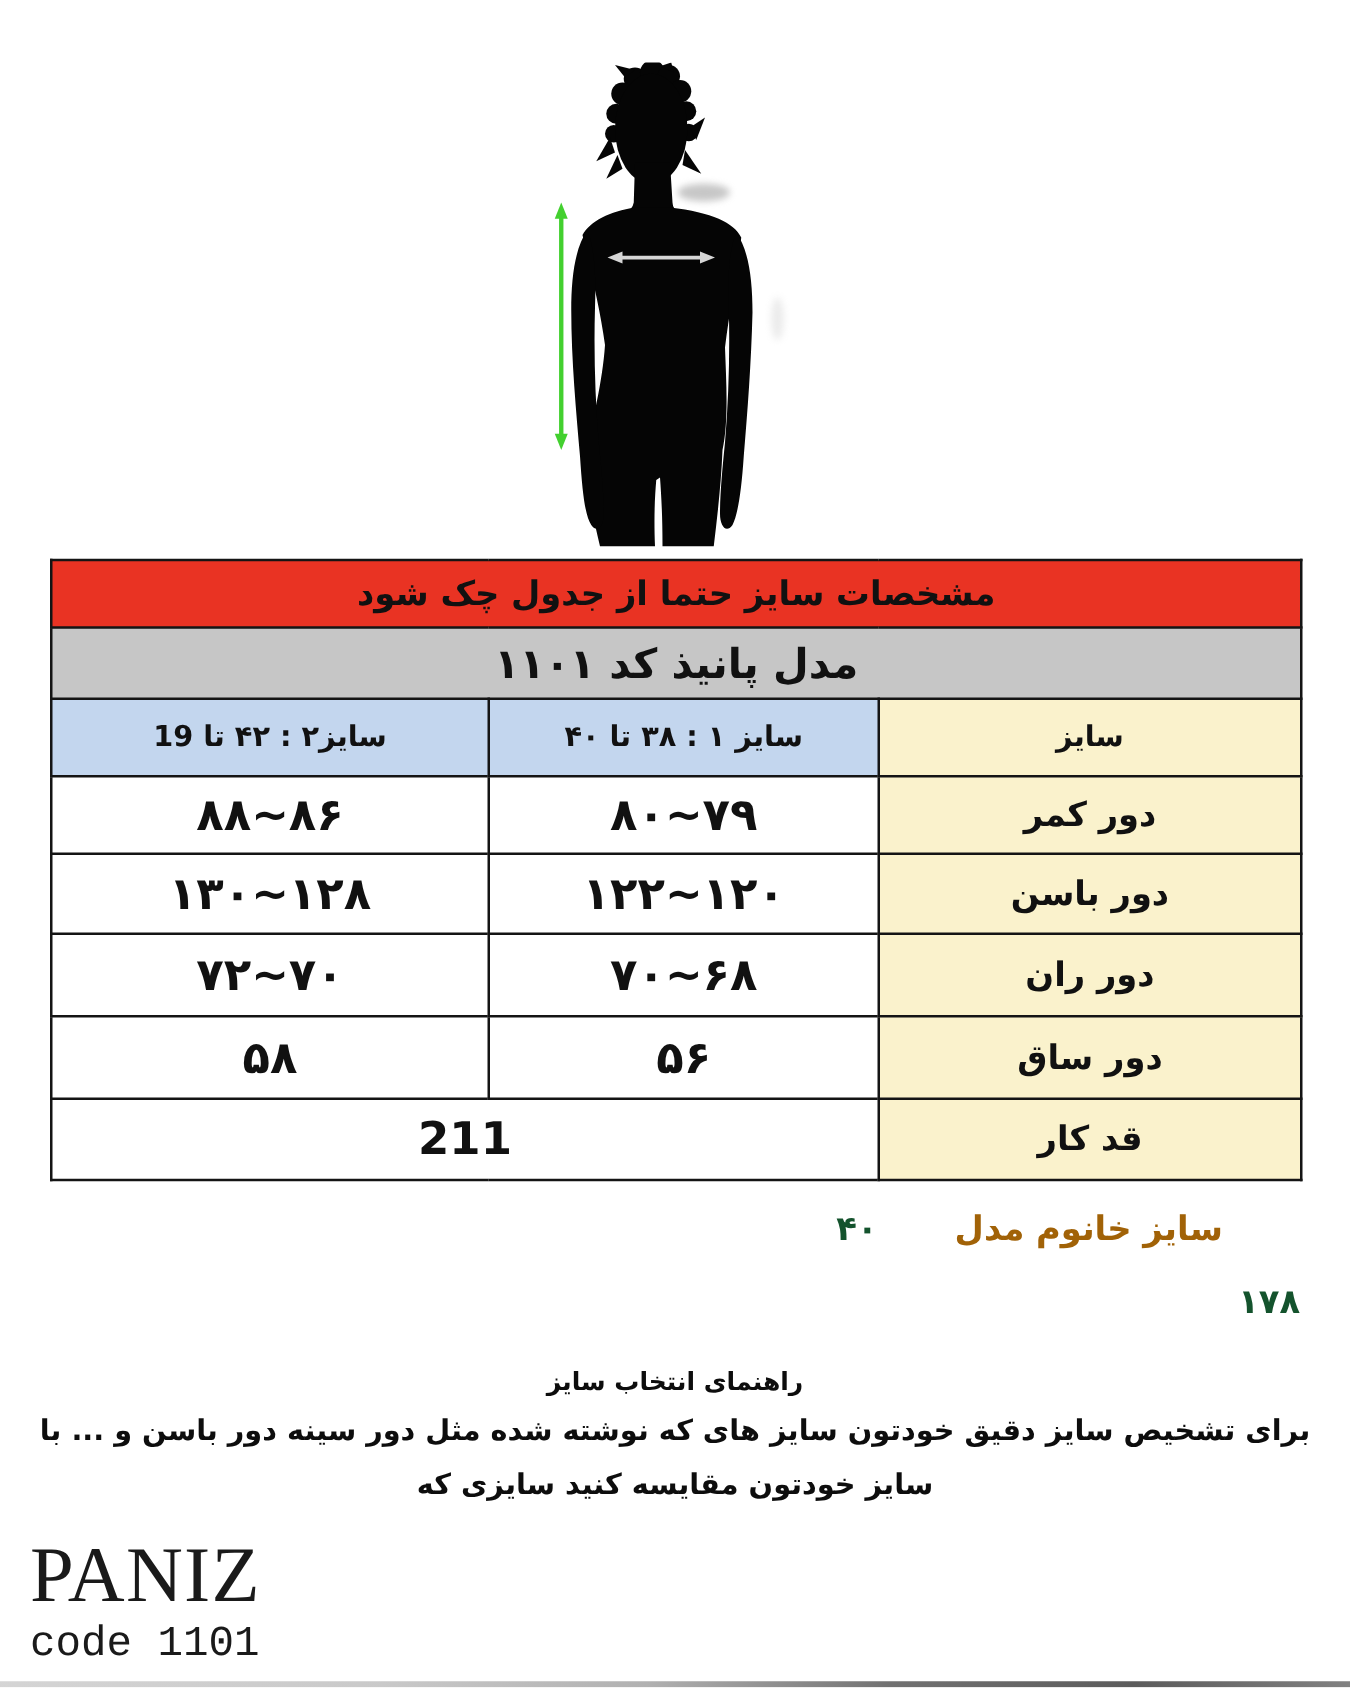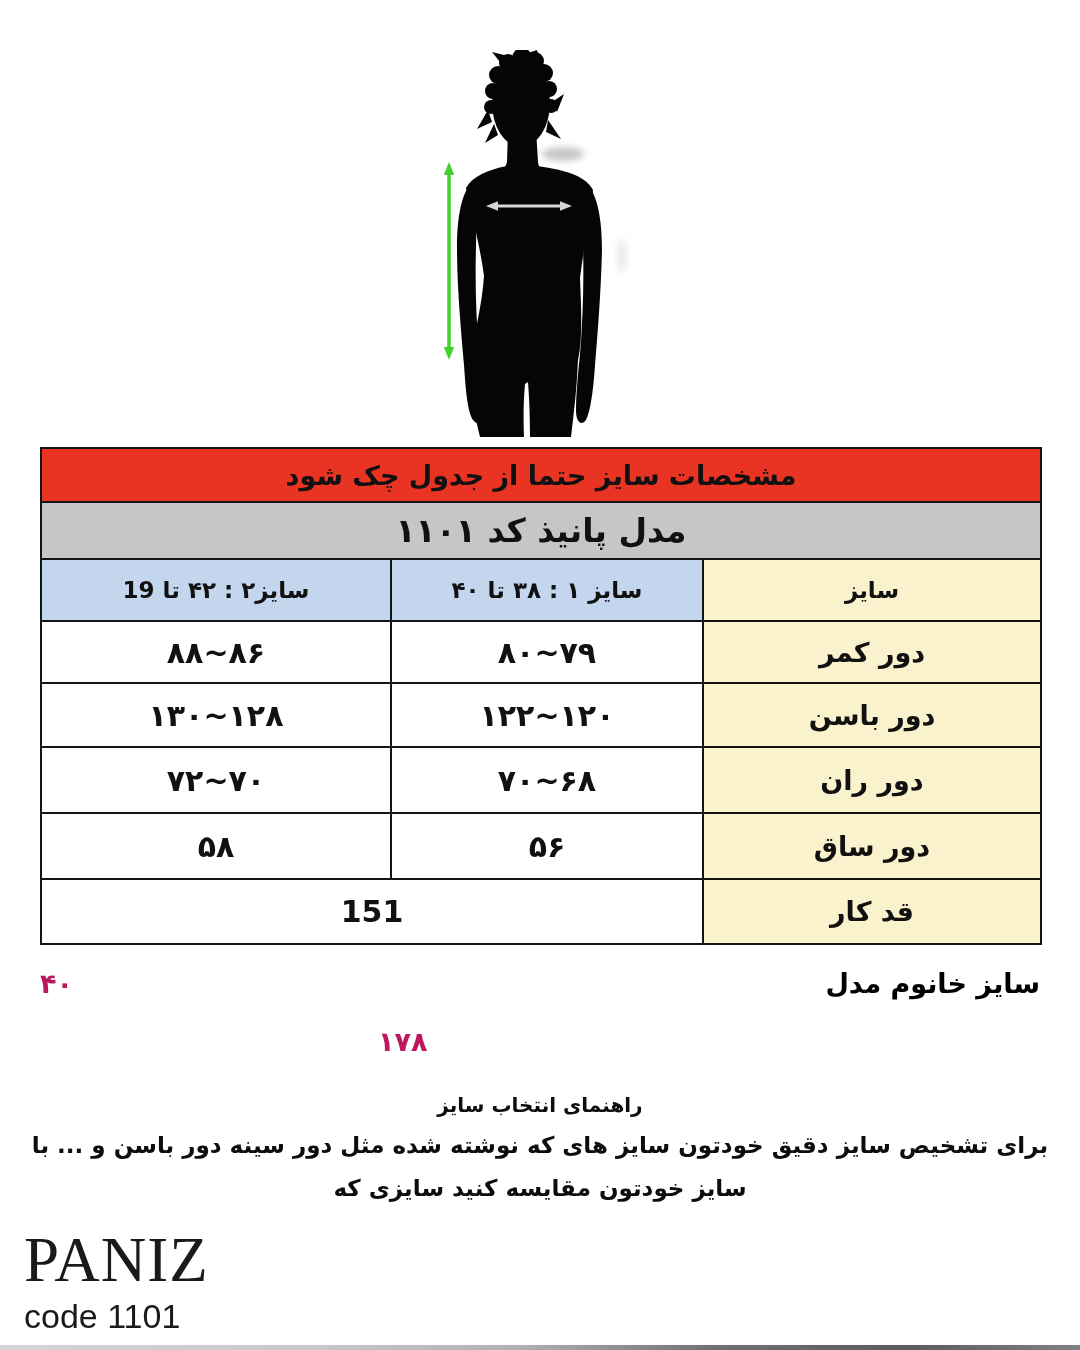--- a/index.html
+++ b/index.html
@@ -30,50 +30,50 @@
   td.banner{
     background:var(--banner-red,#e93323);
     color:#ffffff;font-size:27px;height:52px;
   }
   td.model-bar{
     background:var(--model-gray,#c6c6c6);
     color:#0a0a0a;font-size:33px;height:55px;
   }
   tr.head-row td{height:60px;font-size:23px;}
   td.col-label{background:var(--label-yellow,#faf2cc);font-size:27px;}
-  td.col-size{background:#ffffff;font-size:30px;}
+  td.col-size{background:#ffffff;font-size:36px;}
   tr.head-row td.col-size{background:var(--size-blue,#c3d6ee);font-size:23px;}
   tr.row-1 td{height:60px;}
   tr.row-2 td{height:62px;}
   tr.row-3 td{height:64px;}
   tr.row-4 td{height:64px;margin-left:23px;}
   tr.row-merged td{height:63px;}
   
   .model-info{
     position:absolute;left:40px;top:955px;width:1000px;direction:rtl;
   }
   .mi-row{display:flex;height:56px;align-items:center;}
   .mi-row + .mi-row{margin-top:2px;}
-  .mi-label{width:338px;text-align:right;font-weight:bold;font-size:27px;color:#000000;}
-  .mi-value{width:662px;text-align:left;font-weight:bold;font-size:27px;color:#be185d;}
+  .mi-label{width:338px;text-align:center;font-weight:bold;font-size:27px;color:#a16207;}
+  .mi-value{width:662px;text-align:right;font-weight:bold;font-size:27px;color:#14532d;}
   
   .guide{
     position:absolute;left:15px;top:1086px;width:1050px;
     direction:rtl;text-align:center;color:#0d0d0d;
   }
   .guide-title{font-size:20px;font-weight:bold;line-height:38px;}
   .guide-line{font-size:23px;font-weight:bold;line-height:43px;}
   
   .brand{position:absolute;left:24px;top:1226px;color:#1a1a1a;}
   .brand-name{
     font-family:Liberation Serif, serif;
     font-size:63px;line-height:68px;letter-spacing:1px;
   }
   .brand-code{
-    font-family:Liberation Sans, sans-serif;
+    font-family:Liberation Mono, monospace;
     font-size:34px;line-height:40px;margin-top:2px;
   }
   
   .bottom-strip{
     position:absolute;left:0;bottom:0;width:1080px;height:5px;
     background:linear-gradient(90deg,#cdcdcd 0%,#c0c0c0 28%,#a3a3a3 48%,#585858 66%,#3f3f3f 84%,#6b6b6b 100%);
     opacity:.85;
   }
 </style>
 </head>
@@ -194,21 +194,21 @@
       <td class="col-size">۶۸~۷۰</td>
       <td class="col-size">۷۰~۷۲</td>
     </tr>
     <tr class="row-4">
       <td class="col-label">دور ساق</td>
       <td class="col-size">۵۶</td>
       <td class="col-size">۵۸</td>
     </tr>
     <tr class="row-merged">
       <td class="col-label">قد کار</td>
-      <td class="col-size" colspan="2">151</td>
+      <td class="col-size" colspan="2">211</td>
     </tr>
   </tbody>
     </table>
 
   <div class="model-info">
     <div class="mi-row">
       <div class="mi-label">سایز خانوم مدل</div>
       <div class="mi-value">۴۰</div>
     </div>
     <div class="mi-row">

